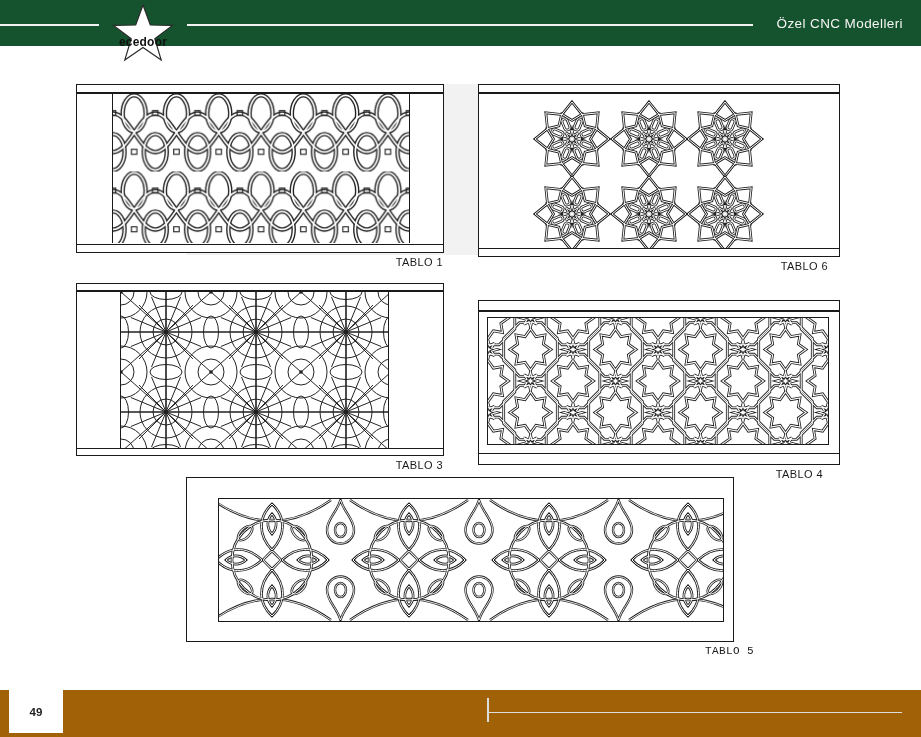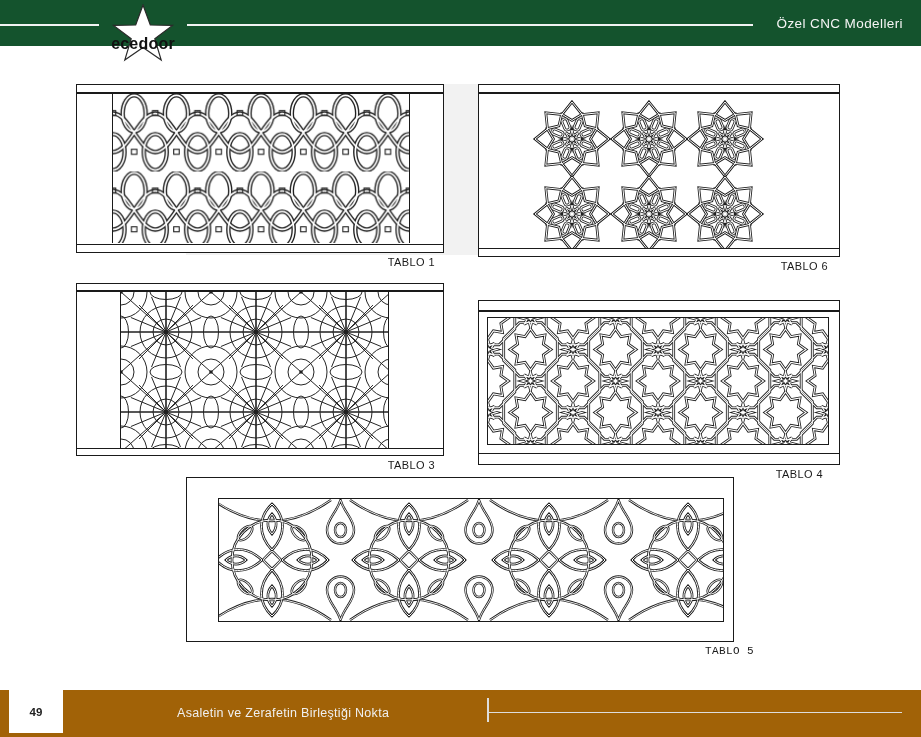--- a/index.html
+++ b/index.html
@@ -10,21 +10,21 @@
   .header-bar{position:absolute;left:0;top:0;width:921px;height:46px;background:#14532d;}
   .hline{position:absolute;background:#f2f2f2;}
   .hline.left{left:0;top:24px;width:99px;height:1.5px;}
   .hline.right{left:187px;top:24px;width:566px;height:1.5px;}
   .htick{position:absolute;background:#f2f2f2;width:1.5px;height:17px;top:16px;}
   .htick.t1{left:99px;} .htick.t2{left:186px;}
   .header-title{position:absolute;right:18px;top:16px;color:#f5f5f5;font-size:13.5px;
                 letter-spacing:.4px;}
   .logo{position:absolute;left:106px;top:4px;width:74px;height:68px;}
   .logo-text{position:absolute;left:106px;top:35px;width:74px;text-align:center;
-             font-size:16px;font-weight:bold;color:#111;letter-spacing:.2px;}
+             font-size:12px;font-weight:bold;color:#111;letter-spacing:.2px;}
 
   
   .tablo{position:absolute;border:1.5px solid #1a1a1a;background:#fff;}
   .t1{left:76px;top:84px;width:366px;height:167px;}
   .t2{left:478px;top:84px;width:360px;height:171px;}
   .t3{left:76px;top:283px;width:366px;height:171px;}
   .t4{left:478px;top:300px;width:360px;height:163px;}
   .t5{left:186px;top:477px;width:546px;height:163px;font-family:Liberation Mono, monospace;}
   .rule{position:absolute;left:0;width:100%;height:1.5px;background:#1a1a1a;}
   .t1 .rt,.t2 .rt{top:7px;} .t3 .rt{top:6px;} .t4 .rt{top:9px;}
@@ -32,21 +32,21 @@
   .pattern-wrap{position:absolute;overflow:hidden;}
   .t1 .pattern-wrap{left:35px;top:8.5px;width:296px;height:149px;
                     border-left:1.5px solid #1a1a1a;border-right:1.5px solid #1a1a1a;}
   .t2 .pattern-wrap{left:0;top:8.5px;width:360px;height:154px;}
   .t3 .pattern-wrap{left:43px;top:7.5px;width:267px;height:156px;
                     border-right:1.2px solid #1a1a1a;border-left:1.2px solid #1a1a1a;}
   .t4 .pattern-wrap{left:8px;top:16px;width:340px;height:126px;border:1.5px solid #1a1a1a;}
   .t5 .pattern-wrap{left:31px;top:20px;width:504px;height:122px;border:1.2px solid #1a1a1a;}
   .tablo-label{position:absolute;top:100%;margin-top:4px;font-size:11px;color:#1a1a1a;
                letter-spacing:.4px;white-space:nowrap;}
-  .t1 .tablo-label,.t3 .tablo-label{right:8px;}
+  .t1 .tablo-label,.t3 .tablo-label{right:0;}
   .t2 .tablo-label{right:11px;}
   .t4 .tablo-label{right:16px;}
   .t5 .tablo-label{right:-21px;}
 
   
   .footer-bar{position:absolute;left:0;top:690px;width:921px;height:47px;background:#a16207;}
   .page-number-box{position:absolute;left:9px;top:0;width:54px;height:43px;background:#ffffff;
                    display:flex;align-items:center;justify-content:center;}
   .page-number{font-size:11.5px;font-weight:bold;color:#222;}
   .footer-tagline{position:absolute;left:177px;top:16px;color:#f0f0f0;font-size:12.5px;
@@ -266,18 +266,17 @@
         <use href="#tear" transform="translate(399.5,121) scale(1,-1)"></use>
       </svg>
     </div>
     <span class="tablo-label">TABLO 5</span>
   </div>
 
   <div class="footer-bar">
     <div class="page-number-box">
       <span class="page-number">49</span>
     </div>
-    <span class="footer-tagline">Asaletin ve Zerafetin Birleştiği Nokta</span>
     <div class="ftick"></div>
     <div class="fline"></div>
   </div>
 
 </div>
 
 </body></html>

